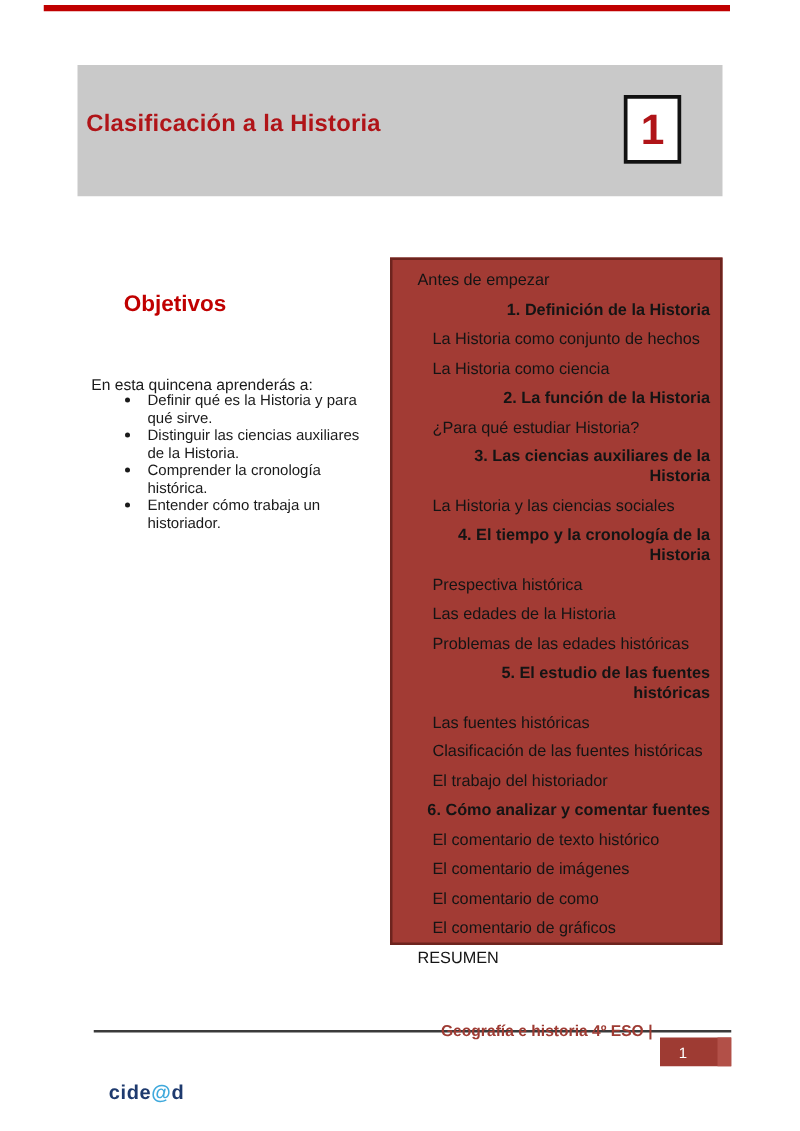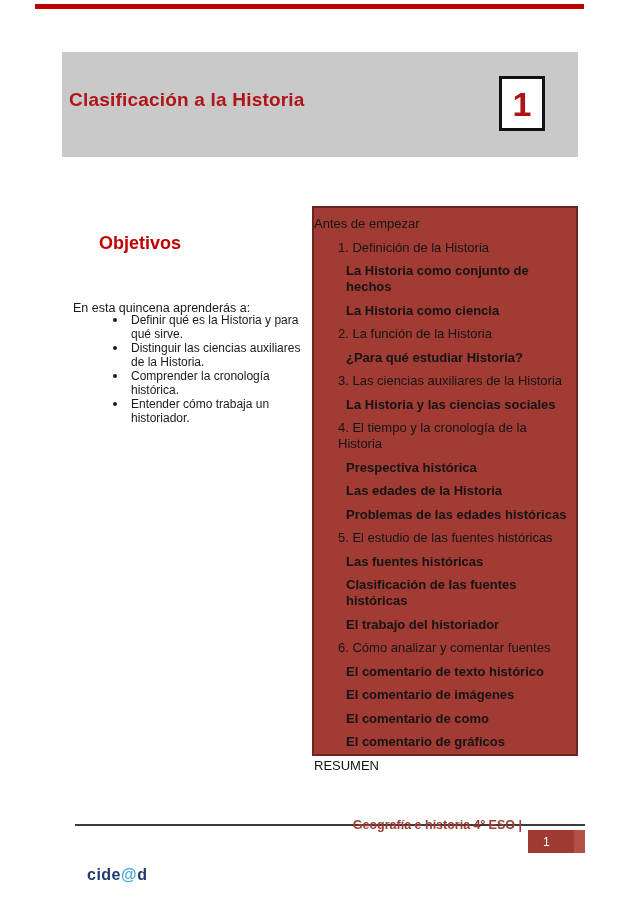--- a/index.html
+++ b/index.html
@@ -72,21 +72,21 @@
   }
   .objectives-intro {
     position: absolute;
     left: 73px; top: 281px;
     font-size: 12.5px;
     color: #1a1a1a;
     margin-top: 20px;
   }
   .objectives-list {
     position: absolute;
-    left: 112px; top: 313px;
+    left: 99px; top: 313px;
     width: 200px;
     list-style: none;
   }
   .objectives-list li {
     position: relative;
     width: 182px;
     margin-left: 19px;
     font-size: 12px;
     line-height: 14px;
     color: #1a1a1a;
@@ -106,23 +106,23 @@
     background: var(--toc_bg);
     border: 2px solid var(--toc_border);
     padding: 8px 8px 0 0;
   }
   .toc-line {
     font-size: 13px;
     line-height: 16px;
     margin-bottom: 7.5px;
     color: #141414;
   }
-  .toc-line.intro { font-weight: normal; }
-  .toc-line.heading { padding-left: 24px; font-weight: normal; }
-  .toc-line.sub { padding-left: 32px; font-weight: bold; }
+  .toc-line.intro { padding-left: 20px; font-weight: normal; }
+  .toc-line.heading { padding-left: 24px; font-weight: bold; text-align: right; }
+  .toc-line.sub { padding-left: 32px; font-weight: normal; }
   .footer-rule {
     position: absolute;
     left: 75px; top: 824px;
     width: 510px; height: 2px;
     background: var(--rule_dark);
   }
   .cidead-logo {
     position: absolute;
     left: 87px; top: 866px;
     font-size: 16px;

